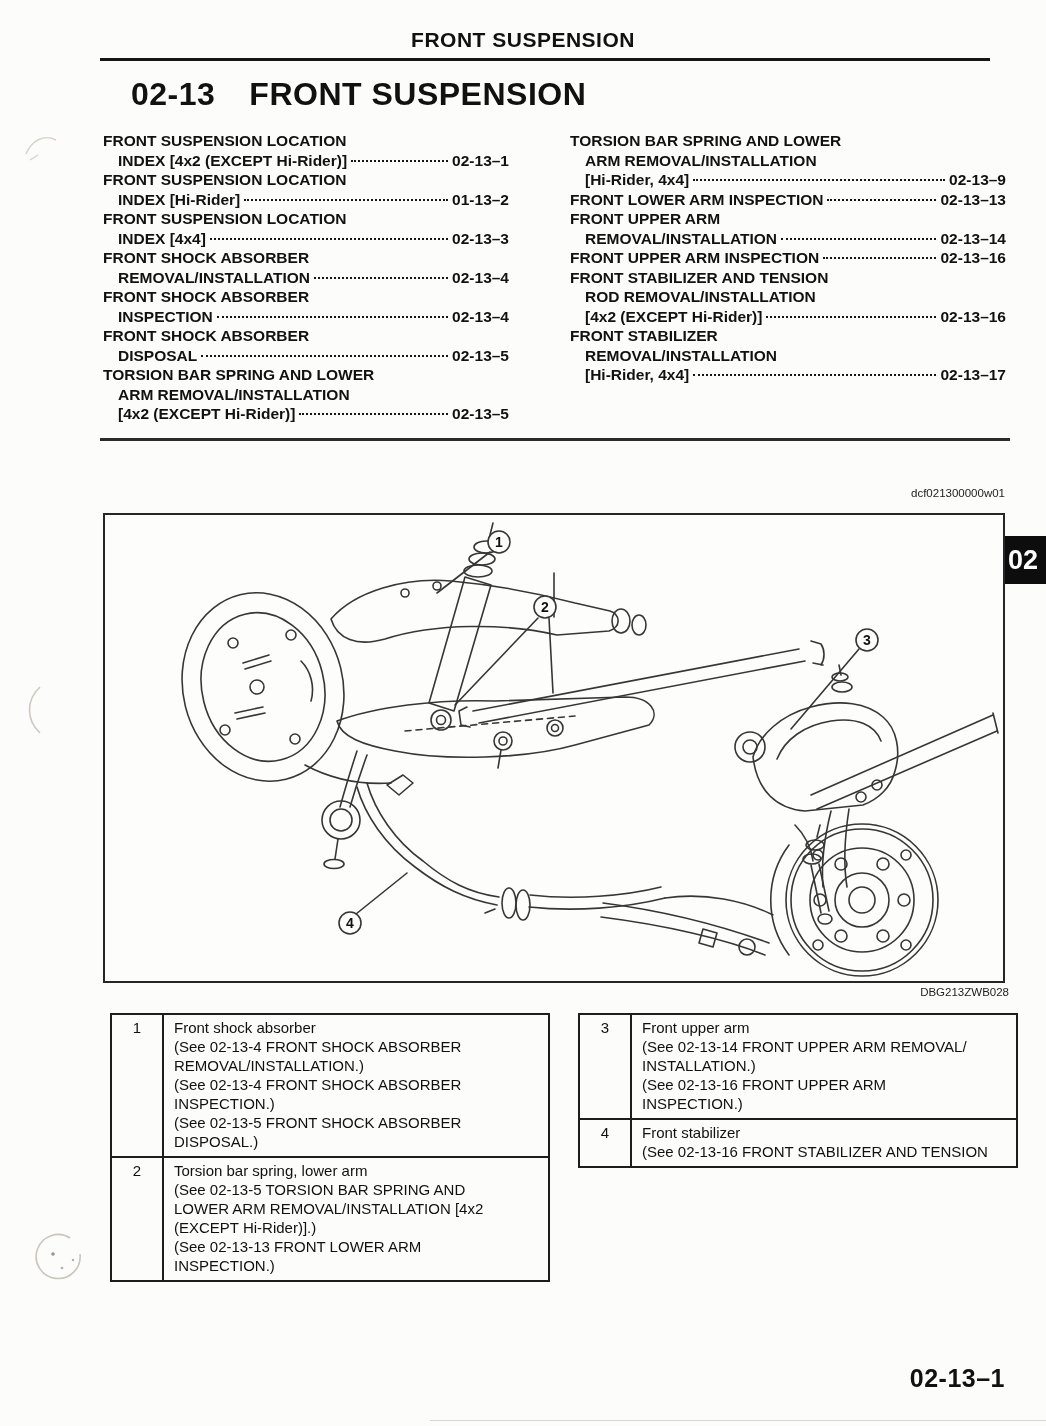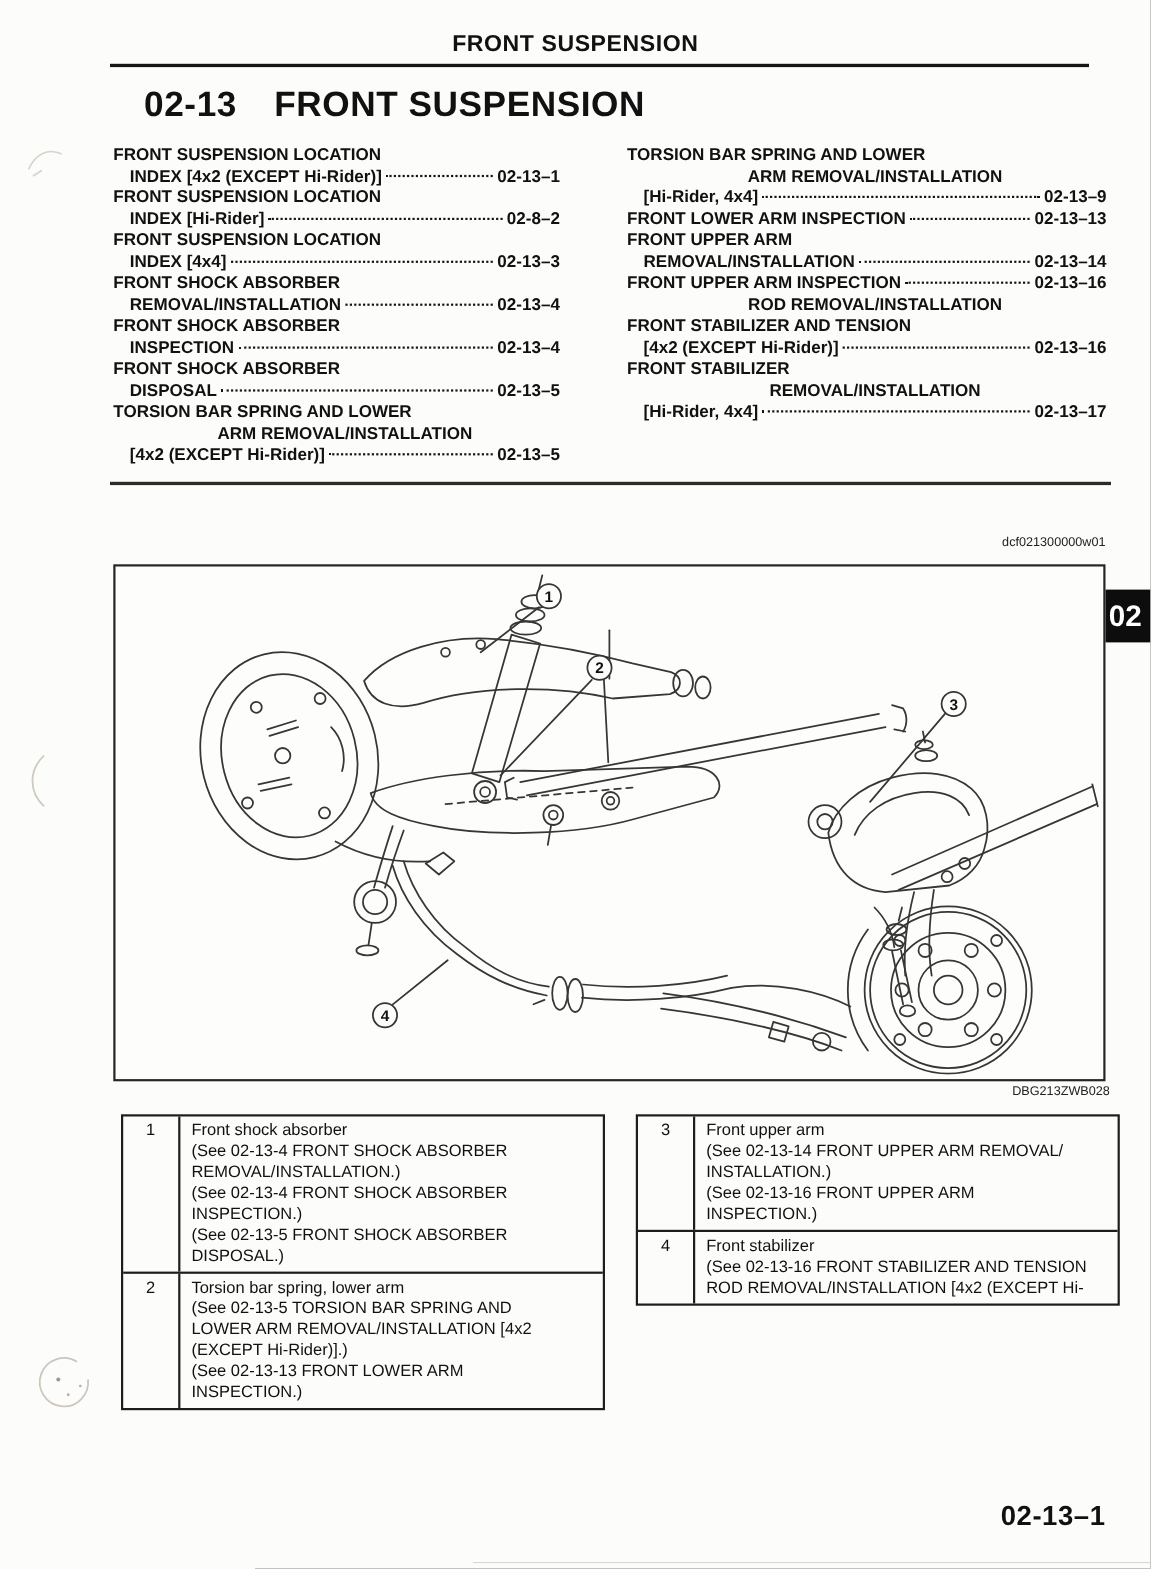--- a/index.html
+++ b/index.html
@@ -14,21 +14,21 @@
     font-size:21px;font-weight:bold;letter-spacing:.5px;}
   .header-rule{position:absolute;top:58px;left:100px;width:890px;height:3px;background:#161616;}
   .page-title{position:absolute;top:76px;left:100px;font-size:32px;font-weight:bold;
     display:flex;gap:34px;letter-spacing:.5px;margin-left:31px;}
   
   .toc-col{position:absolute;top:131px;font-size:15.5px;font-weight:bold;line-height:19.5px;}
   #toc-left{left:103px;width:406px;}
   #toc-right{left:570px;width:436px;}
   .toc-line{white-space:nowrap;}
   .toc-last{display:flex;align-items:baseline;white-space:nowrap;}
-  .indent{padding-left:15px;text-align:center;}
+  .indent{padding-left:15px;}
   .dots{flex:1;min-width:10px;margin:0 4px;border-bottom:2.6px dotted #151515;transform:translateY(-4px);}
   .toc-page{font-weight:bold;}
   .toc-divider{position:absolute;top:438px;left:100px;width:910px;height:3px;background:#2b2b2b;}
   
   .fig-heading{position:absolute;top:470px;left:103px;font-size:16.5px;font-weight:bold;}
   .fig-code-top{position:absolute;top:487px;right:41px;font-size:11.5px;color:#222;}
   .tab-02{position:absolute;top:508px;left:1000px;width:46px;height:48px;background:#0d0d0d;
     color:#fff;font-size:27px;font-weight:bold;display:flex;align-items:center;justify-content:center;margin-top:28px;}
   .diagram{position:absolute;top:513px;left:103px;width:898px;height:466px;
     border:2px solid #262626;background:#fdfdfc;}
@@ -66,21 +66,21 @@
           <span class="toc-tail">INDEX [4x2 (EXCEPT Hi-Rider)]</span>
           <span class="dots"></span>
           <span class="toc-page">02-13–1</span>
         </div>
       </div>
       <div class="toc-entry">
         <div class="toc-line">FRONT SUSPENSION LOCATION</div>
         <div class="toc-last indent">
           <span class="toc-tail">INDEX [Hi-Rider]</span>
           <span class="dots"></span>
-          <span class="toc-page">02-8–2</span>
+          <span class="toc-page">01-13–2</span>
         </div>
       </div>
       <div class="toc-entry">
         <div class="toc-line">FRONT SUSPENSION LOCATION</div>
         <div class="toc-last indent">
           <span class="toc-tail">INDEX [4x4]</span>
           <span class="dots"></span>
           <span class="toc-page">02-13–3</span>
         </div>
       </div>
@@ -144,22 +144,22 @@
         </div>
       </div>
       <div class="toc-entry">
         <div class="toc-last">
           <span class="toc-tail">FRONT UPPER ARM INSPECTION</span>
           <span class="dots"></span>
           <span class="toc-page">02-13–16</span>
         </div>
       </div>
       <div class="toc-entry">
+        <div class="toc-line">FRONT STABILIZER AND TENSION</div>
         <div class="toc-line indent">ROD REMOVAL/INSTALLATION</div>
-        <div class="toc-line">FRONT STABILIZER AND TENSION</div>
         <div class="toc-last indent">
           <span class="toc-tail">[4x2 (EXCEPT Hi-Rider)]</span>
           <span class="dots"></span>
           <span class="toc-page">02-13–16</span>
         </div>
       </div>
       <div class="toc-entry">
         <div class="toc-line">FRONT STABILIZER</div>
         <div class="toc-line indent">REMOVAL/INSTALLATION</div>
         <div class="toc-last indent">
@@ -369,21 +369,20 @@
           <div class="cell-line">INSTALLATION.)</div>
           <div class="cell-line">(See 02-13-16 FRONT UPPER ARM</div>
           <div class="cell-line">INSPECTION.)</div>
         </div>
       </div>
       <div class="legend-row">
         <div class="legend-num">4</div>
         <div class="legend-text">
           <div class="cell-line">Front stabilizer</div>
           <div class="cell-line">(See 02-13-16 FRONT STABILIZER AND TENSION</div>
-          <div class="cell-line">ROD REMOVAL/INSTALLATION [4x2 (EXCEPT Hi-</div>
         </div>
       </div>
     </div>
 
   <div class="footer-ref">02-13–1</div>
   <div class="bottom-scan-line"></div>
 
   <svg class="artifact" style="left:20px;top:130px;" width="44" height="38">
     <path d="M6 24 C12 10 24 4 36 10 M10 30 l8 -5" fill="none" stroke="#d8d2c8" stroke-width="1.4"></path>
   </svg>

